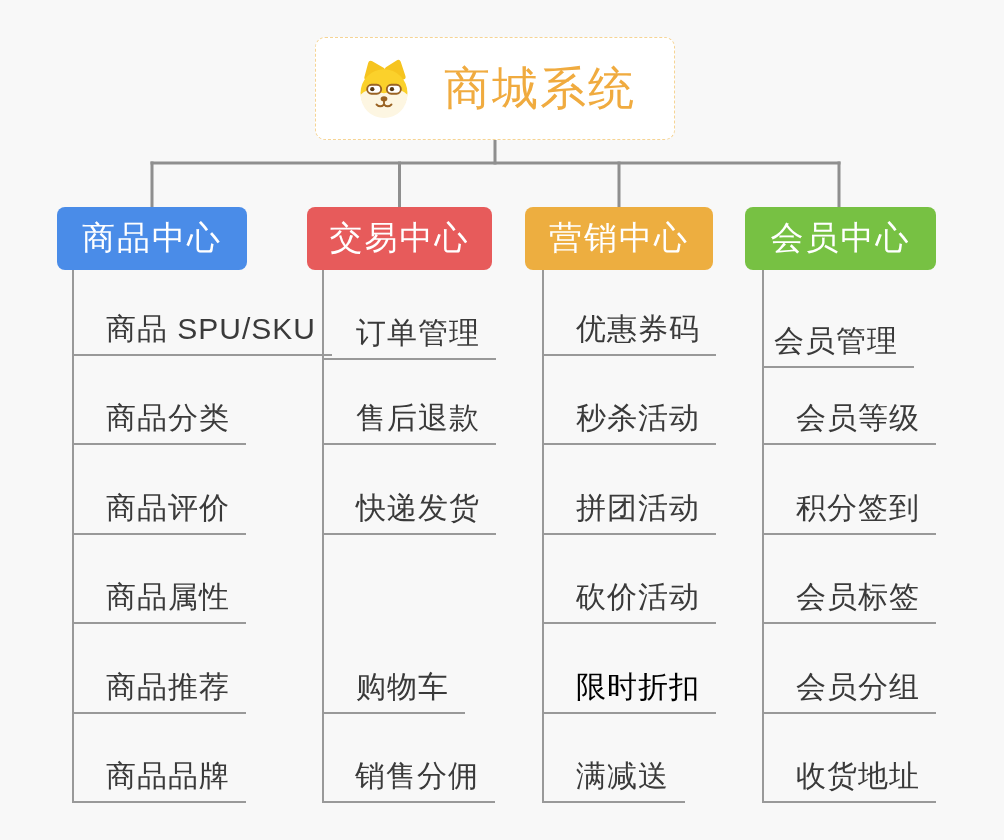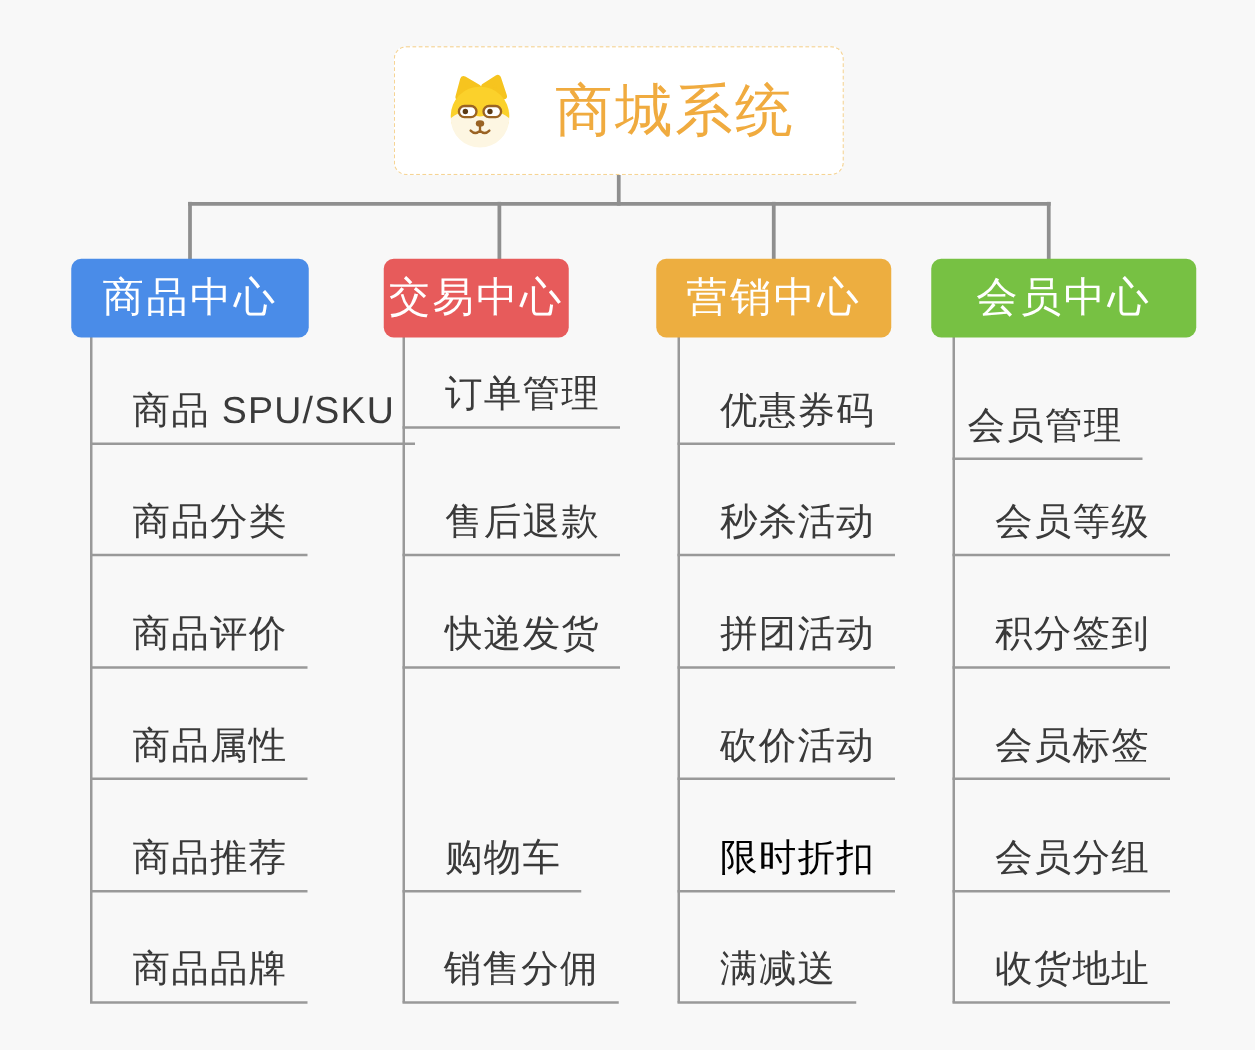--- a/index.html
+++ b/index.html
@@ -105,38 +105,38 @@
 
 <div class="branch-node" style="left: 57px; width: 190px; background: rgb(74, 140, 232);">
       <span class="branch-label" style="color: rgb(255, 255, 255);">商品中心</span>
     </div>
     <div class="child-topic" style="left: 72px; top: 312px; color: rgb(58, 58, 58); border-bottom-color: rgb(153, 153, 153);">商品 SPU/SKU</div>
     <div class="child-topic" style="left: 72px; top: 401px; color: rgb(58, 58, 58); border-bottom-color: rgb(153, 153, 153);">商品分类</div>
     <div class="child-topic" style="left: 72px; top: 491px; color: rgb(58, 58, 58); border-bottom-color: rgb(153, 153, 153);">商品评价</div>
     <div class="child-topic" style="left: 72px; top: 580px; color: rgb(58, 58, 58); border-bottom-color: rgb(153, 153, 153);">商品属性</div>
     <div class="child-topic" style="left: 72px; top: 670px; color: rgb(58, 58, 58); border-bottom-color: rgb(153, 153, 153);">商品推荐</div>
     <div class="child-topic" style="left: 72px; top: 759px; color: rgb(58, 58, 58); border-bottom-color: rgb(153, 153, 153);">商品品牌</div>
-    <div class="branch-node" style="left: 307px; width: 148px; background: rgb(231, 91, 91);">
+    <div class="branch-node" style="left: 307px; width: 185px; background: rgb(231, 91, 91);">
       <span class="branch-label" style="color: rgb(255, 255, 255);">交易中心</span>
     </div>
-    <div class="child-topic" style="left: 322px; top: 299px; color: rgb(58, 58, 58); border-bottom-color: rgb(153, 153, 153);">订单管理</div>
+    <div class="child-topic" style="left: 322px; top: 316px; color: rgb(58, 58, 58); border-bottom-color: rgb(153, 153, 153);">订单管理</div>
     <div class="child-topic" style="left: 322px; top: 401px; color: rgb(58, 58, 58); border-bottom-color: rgb(153, 153, 153);">售后退款</div>
     <div class="child-topic" style="left: 322px; top: 491px; color: rgb(58, 58, 58); border-bottom-color: rgb(153, 153, 153);">快递发货</div>
     <div class="child-topic" style="left: 322px; top: 670px; color: rgb(58, 58, 58); border-bottom-color: rgb(153, 153, 153);">购物车</div>
     <div class="child-topic" style="left: 322px; top: 759px; color: rgb(58, 58, 58); border-bottom-color: rgb(153, 153, 153); padding-left: 33px;">销售分佣</div>
     <div class="branch-node" style="left: 525px; width: 188px; background: rgb(237, 174, 64);">
       <span class="branch-label" style="color: rgb(255, 255, 255);">营销中心</span>
     </div>
     <div class="child-topic" style="left: 542px; top: 312px; color: rgb(58, 58, 58); border-bottom-color: rgb(153, 153, 153);">优惠券码</div>
     <div class="child-topic" style="left: 542px; top: 401px; color: rgb(58, 58, 58); border-bottom-color: rgb(153, 153, 153);">秒杀活动</div>
     <div class="child-topic" style="left: 542px; top: 491px; color: rgb(58, 58, 58); border-bottom-color: rgb(153, 153, 153);">拼团活动</div>
     <div class="child-topic" style="left: 542px; top: 580px; color: rgb(58, 58, 58); border-bottom-color: rgb(153, 153, 153);">砍价活动</div>
     <div class="child-topic" style="left: 542px; top: 670px; color: #000000; border-bottom-color: rgb(153, 153, 153);">限时折扣</div>
     <div class="child-topic" style="left: 542px; top: 759px; color: rgb(58, 58, 58); border-bottom-color: rgb(153, 153, 153);">满减送</div>
-    <div class="branch-node" style="left: 745px; width: 212px; background: rgb(119, 193, 67); justify-content: center;">
+    <div class="branch-node" style="left: 745px; width: 191px; background: rgb(119, 193, 67); justify-content: center;">
       <span class="branch-label" style="color: rgb(255, 255, 255);">会员中心</span>
     </div>
     <div class="child-topic" style="left: 762px; top: 324px; color: rgb(58, 58, 58); border-bottom-color: rgb(153, 153, 153); padding-left: 12px;">会员管理</div>
     <div class="child-topic" style="left: 762px; top: 401px; color: rgb(58, 58, 58); border-bottom-color: rgb(153, 153, 153);">会员等级</div>
     <div class="child-topic" style="left: 762px; top: 491px; color: rgb(58, 58, 58); border-bottom-color: rgb(153, 153, 153);">积分签到</div>
     <div class="child-topic" style="left: 762px; top: 580px; color: rgb(58, 58, 58); border-bottom-color: rgb(153, 153, 153);">会员标签</div>
     <div class="child-topic" style="left: 762px; top: 670px; color: rgb(58, 58, 58); border-bottom-color: rgb(153, 153, 153);">会员分组</div>
     <div class="child-topic" style="left: 762px; top: 759px; color: rgb(58, 58, 58); border-bottom-color: rgb(153, 153, 153);">收货地址</div>
   </div>
 

